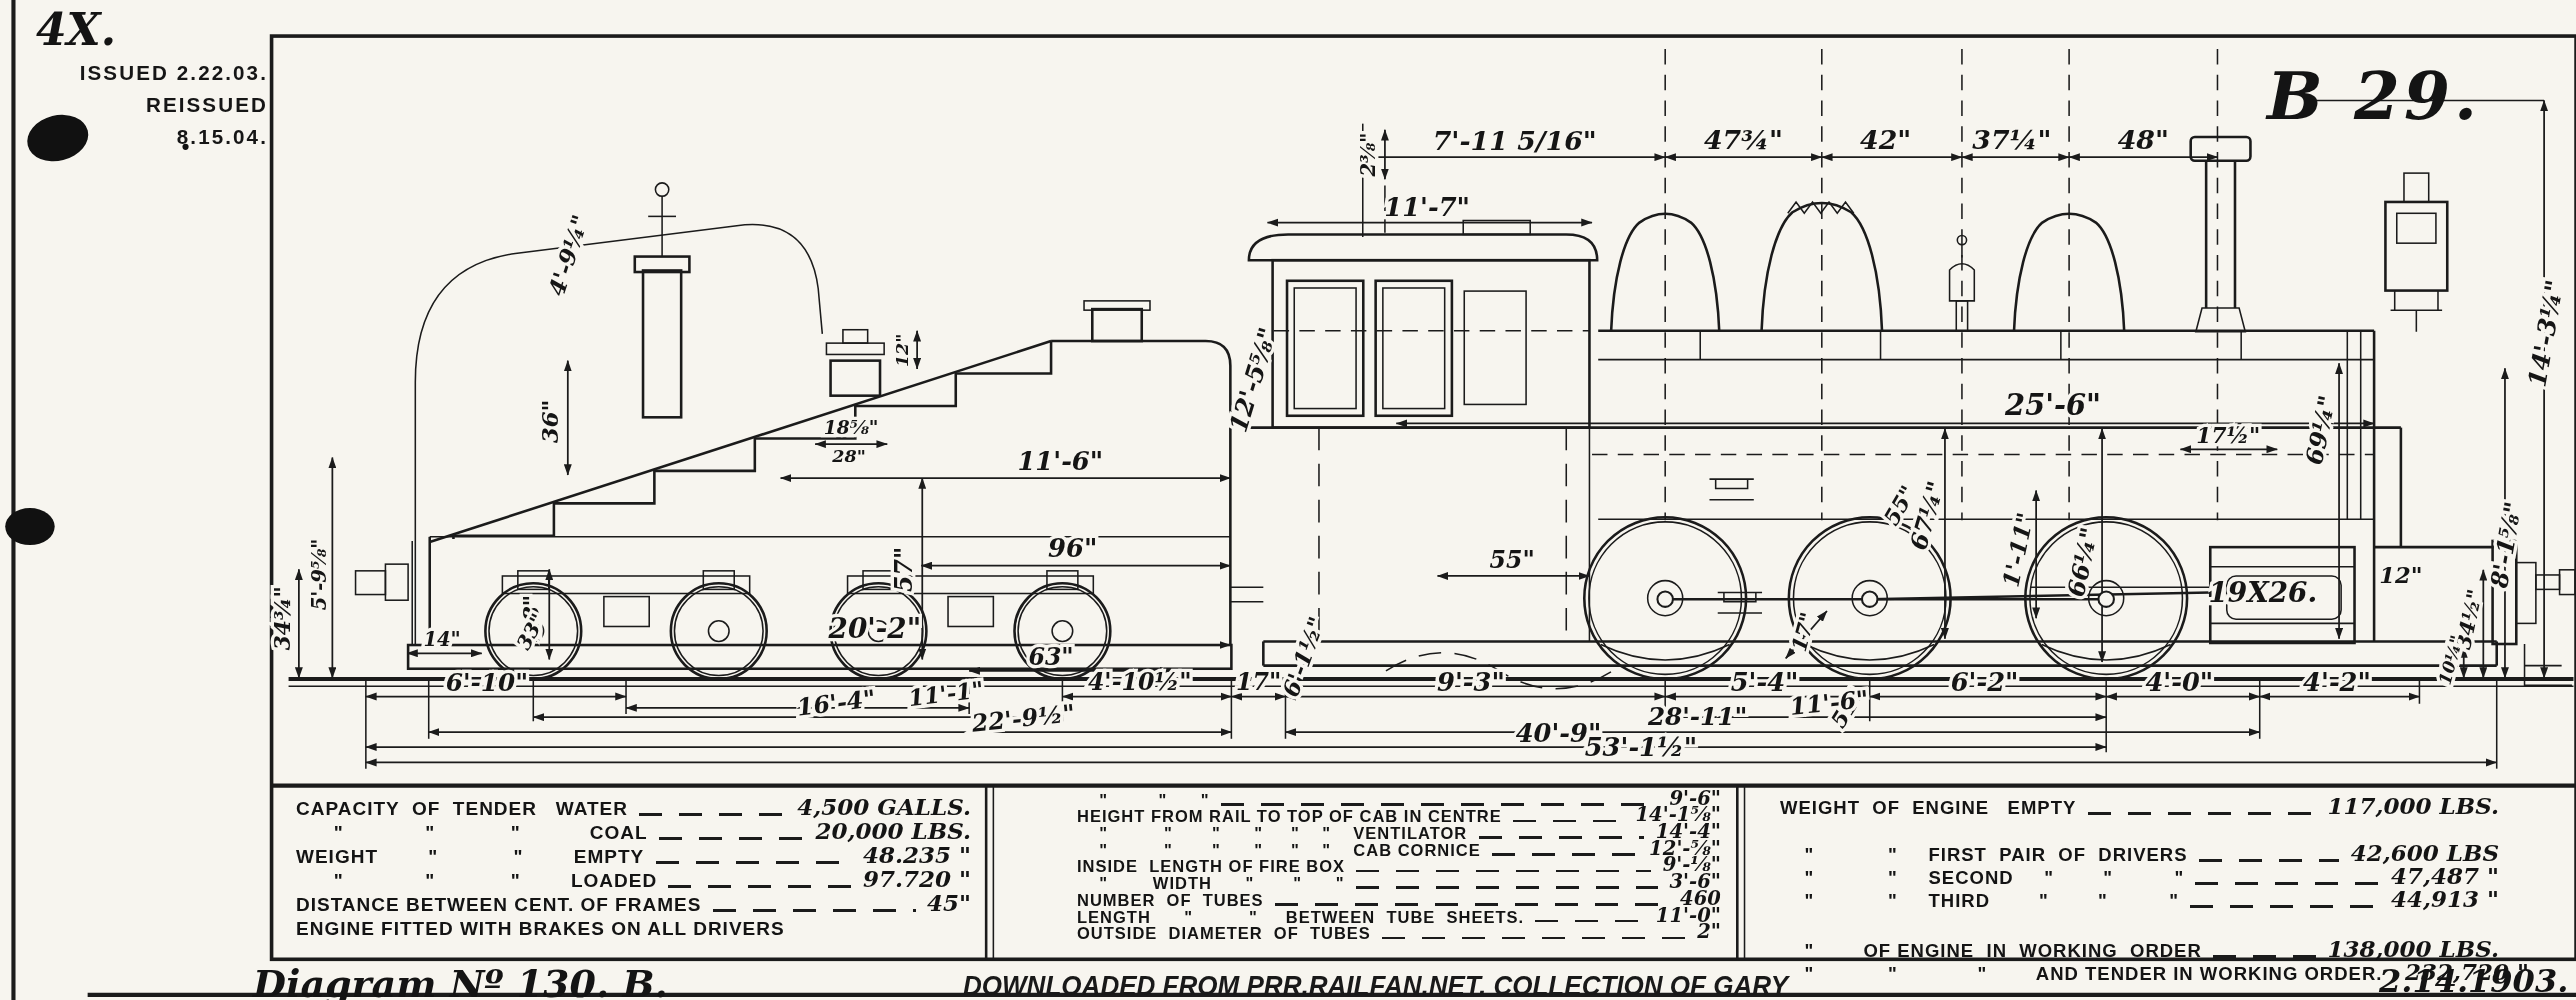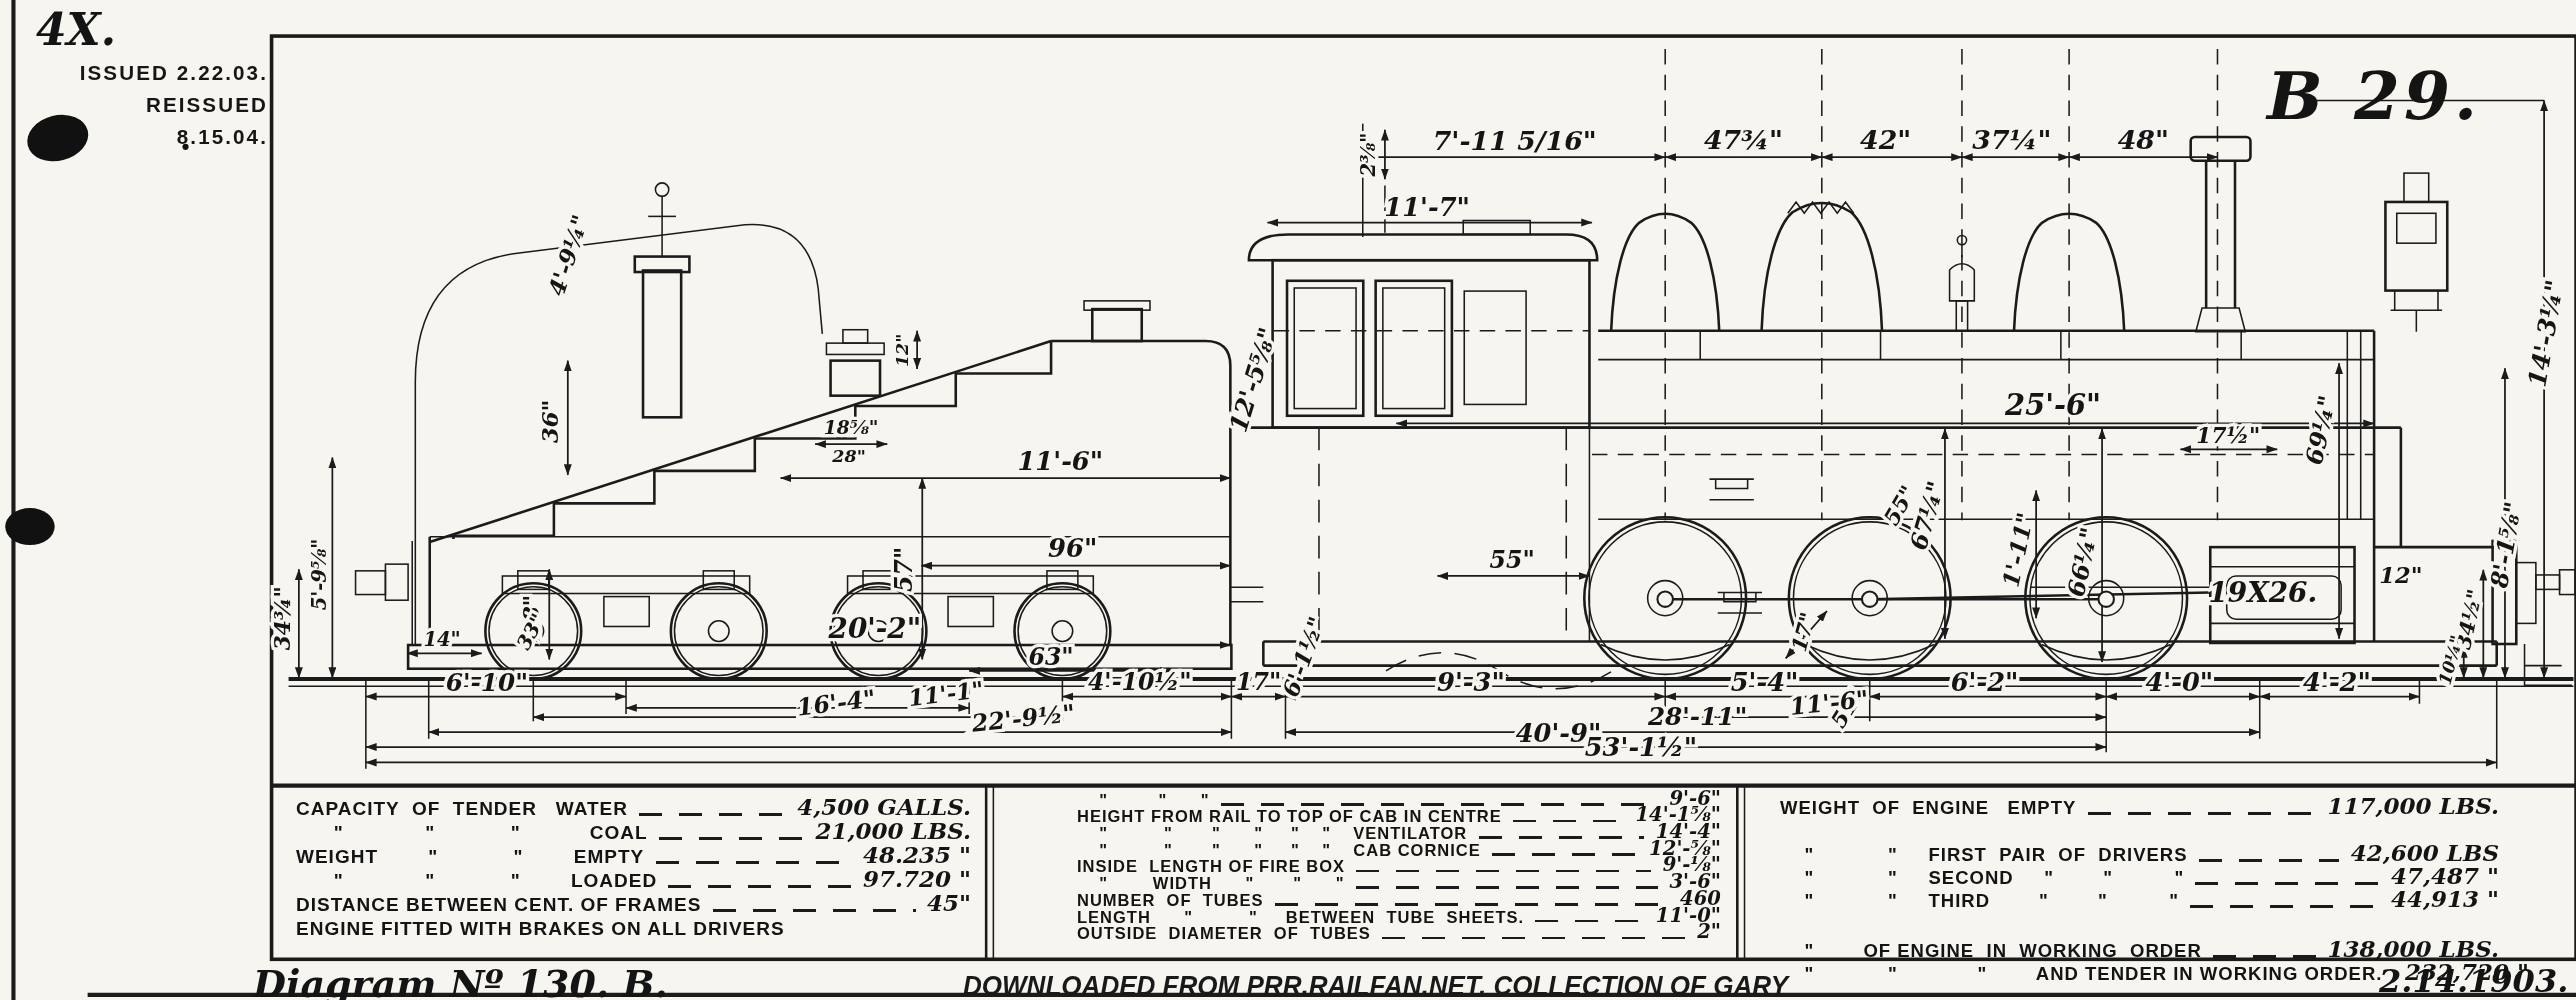--- a/index.html
+++ b/index.html
@@ -353,21 +353,21 @@
 
 <div class="stamp">
   <div>ISSUED 2.22.03.</div>
   <div>REISSUED 8.15.04.</div>
 </div>
 
 <div class="hand" style="left:2267px;top:57px;font-size:66px;letter-spacing:4.1px;">B 29.</div>
 
 <div class="spec t-left">
       <div class="srow"><span class="slabel">CAPACITY  OF  TENDER   WATER</span><span class="leader"></span><span class="sval">4,500 GALLS.</span></div>
-      <div class="srow"><span class="slabel">      "             "            "           COAL</span><span class="leader"></span><span class="sval">21,000 LBS.</span></div>
+      <div class="srow"><span class="slabel">      "             "            "           COAL</span><span class="leader"></span><span class="sval">20,000 LBS.</span></div>
       <div class="srow"><span class="slabel">WEIGHT        "            "        EMPTY</span><span class="leader"></span><span class="sval">48.235 "</span></div>
       <div class="srow"><span class="slabel">      "             "            "        LOADED</span><span class="leader"></span><span class="sval">97.720 "</span></div>
       <div class="srow"><span class="slabel">DISTANCE BETWEEN CENT. OF FRAMES</span><span class="leader"></span><span class="sval">45"</span></div>
       <div class="srow"><span class="slabel">ENGINE FITTED WITH BRAKES ON ALL DRIVERS</span></div>
     </div>
 <div class="spec t-mid">
       <div class="srow"><span class="slabel">    "         "      "</span><span class="leader"></span><span class="sval">9'-6"</span></div>
       <div class="srow"><span class="slabel">HEIGHT FROM RAIL TO TOP OF CAB IN CENTRE</span><span class="leader"></span><span class="sval">14'-1⅝"</span></div>
       <div class="srow"><span class="slabel">    "          "       "      "     "    "    VENTILATOR</span><span class="leader"></span><span class="sval">14'-4"</span></div>
       <div class="srow"><span class="slabel">    "          "       "      "     "    "    CAB CORNICE</span><span class="leader"></span><span class="sval">12'-⅝"</span></div>

